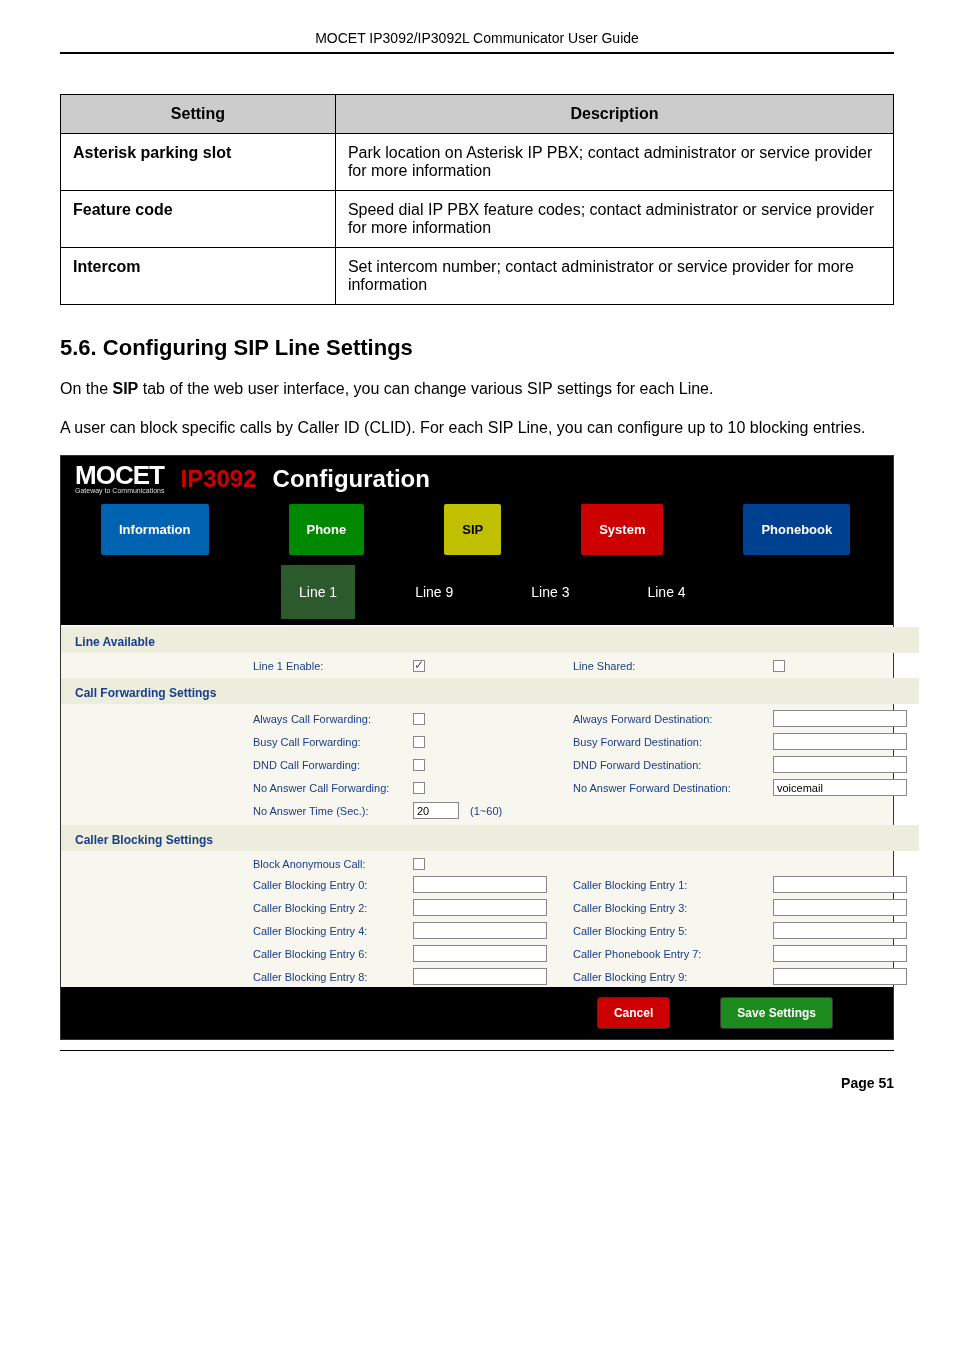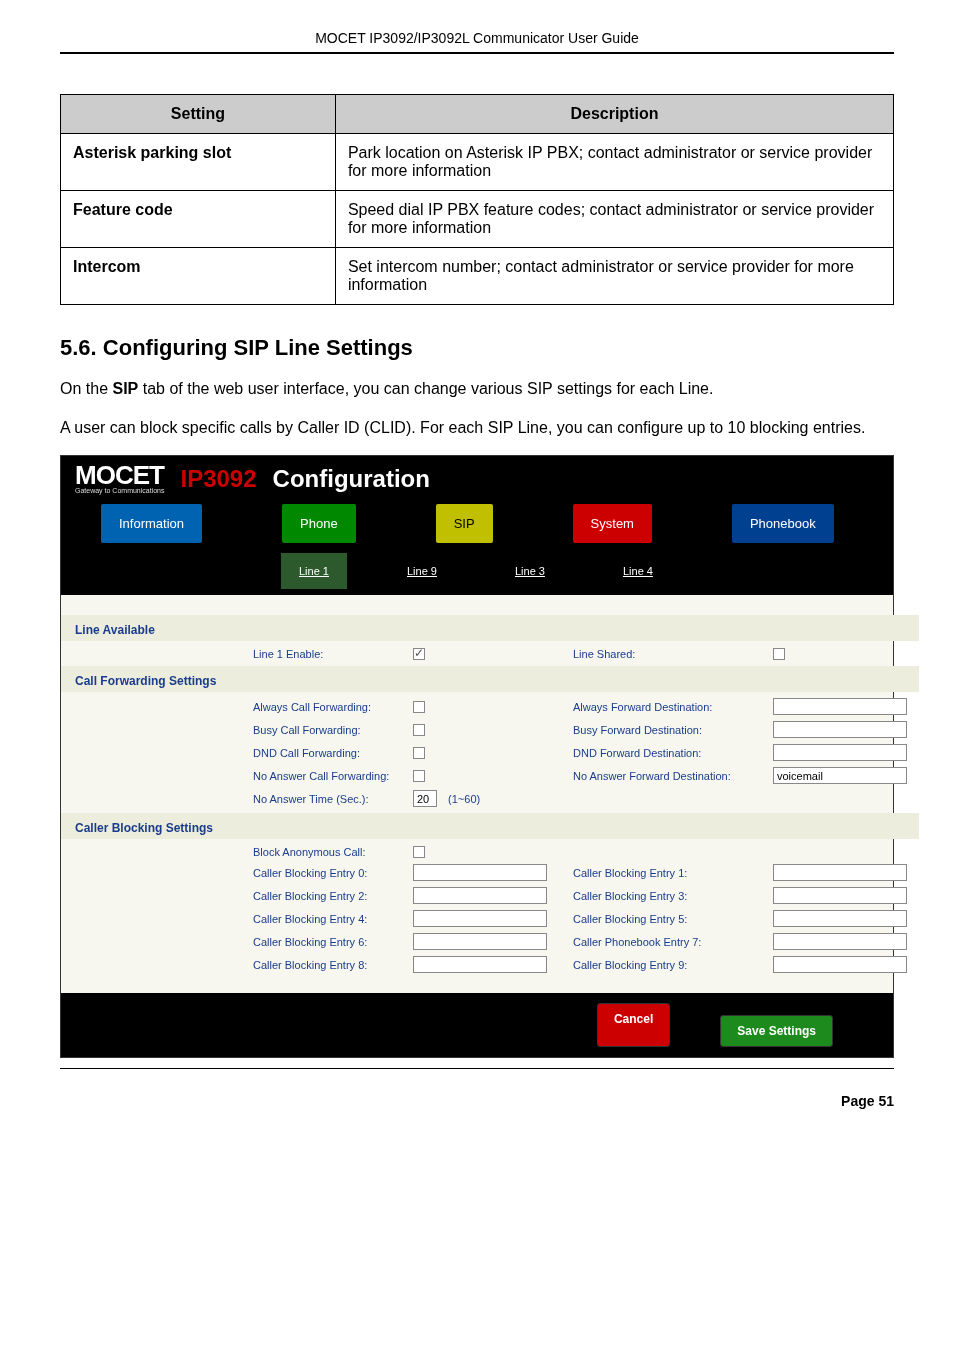--- a/index.html
+++ b/index.html
@@ -88,50 +88,49 @@
   }
   .nav-tabs {
     background: #000;
     padding: 0 0 6px 40px;
     display: flex;
     gap: 80px;
   }
   .nav-tab {
     color: #fff;
     font-size: 13px;
-    font-weight: normal;
-    padding: 12px 18px;
+    font-weight: bold;
+    padding: 18px 18px;
     border-radius: 2px;
   }
   .nav-tab.information { background: #0063b1; color:#fff; }
   .nav-tab.phone { background: #008800; color:#fff; }
   .nav-tab.sip { background: #c0c000; color:#000; }
   .nav-tab.system { background: #cc0000; color:#fff; }
   .nav-tab.phonebook { background: #004090; color:#fff; }
   .line-tabs-row {
     background: #000;
     display: flex;
     padding: 4px 0 6px 220px;
     gap: 42px;
   }
   .line-tab {
     color: #fff;
-    font-size: 11px;
-    padding: 12px 18px;
-    text-decoration: underline;
+    font-size: 14px;
+    padding: 19px 18px;
   }
   .line-tab.active {
     background: #2d5a2d;
     color: #fff;
   }
   .panel {
     background: #f7f7ef;
     display: grid;
     grid-template-columns: 180px 160px 160px 200px auto;
-    padding: 20px 12px;
+    padding: 2px 12px;
     row-gap: 6px;
     align-items: center;
     font-size: 11px;
   }
   .section-header {
     grid-column: 1 / 6;
     color: #1a3c8c;
     font-weight: bold;
     font-size: 12px;
     padding: 8px 0 4px 4px;
@@ -141,21 +140,21 @@
   }
   .field-label { color: #1a3c8c; }
   .txt-input {
     border: 1px solid #888;
     background: #fff;
     width: 134px;
     height: 17px;
     font-size: 11px;
     padding: 0 3px;
   }
-  .txt-narrow { width: 24px; }
+  .txt-narrow { width: 46px; }
   .cb-box {
     width: 12px; height: 12px; border: 1px solid #888;
     display: inline-block; background:#fff; vertical-align: middle;
     position: relative;
   }
   .cb-box.checked::after {
     content: "✓";
     position: absolute; top:-3px; left:0;
     font-size: 12px; color:#555;
   }
@@ -168,21 +167,21 @@
   }
   .btn {
     border: 1px solid #333;
     color: #fff;
     font-weight: bold;
     font-size: 12px;
     padding: 8px 16px;
     border-radius: 3px;
   }
   .btn.cancel { background: #cc0000; }
-  .btn.save { background: #1c8a1c; margin-top: 12px; }
+  .btn.save { background: #1c8a1c; }
   .page-number {
     text-align: right;
     font-size: 14px;
     font-weight: bold;
     margin-top: 24px;
   }
   .footer-line { border-top: 1px solid #000; margin-top: 10px; }
 </style>
 </head>
 <body>

